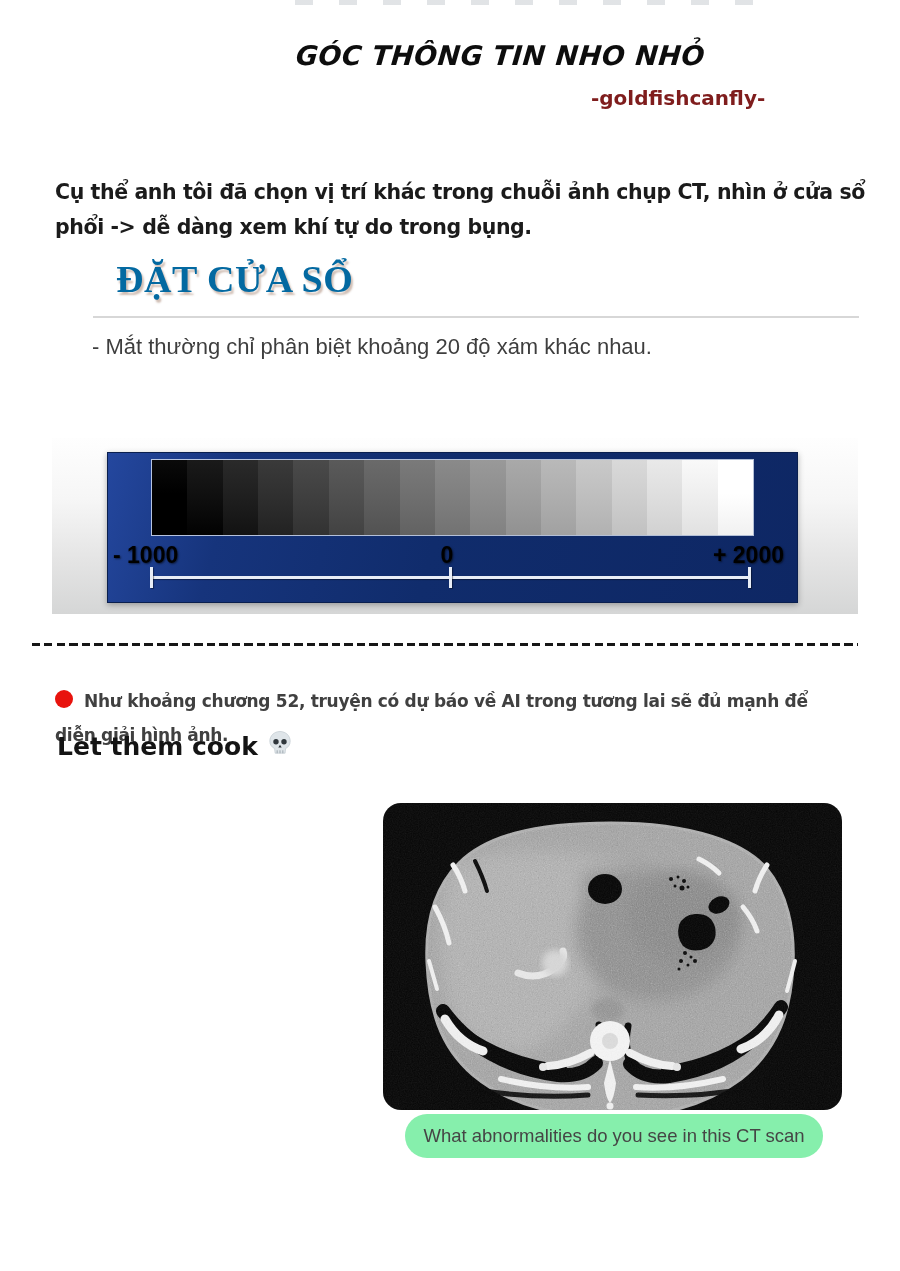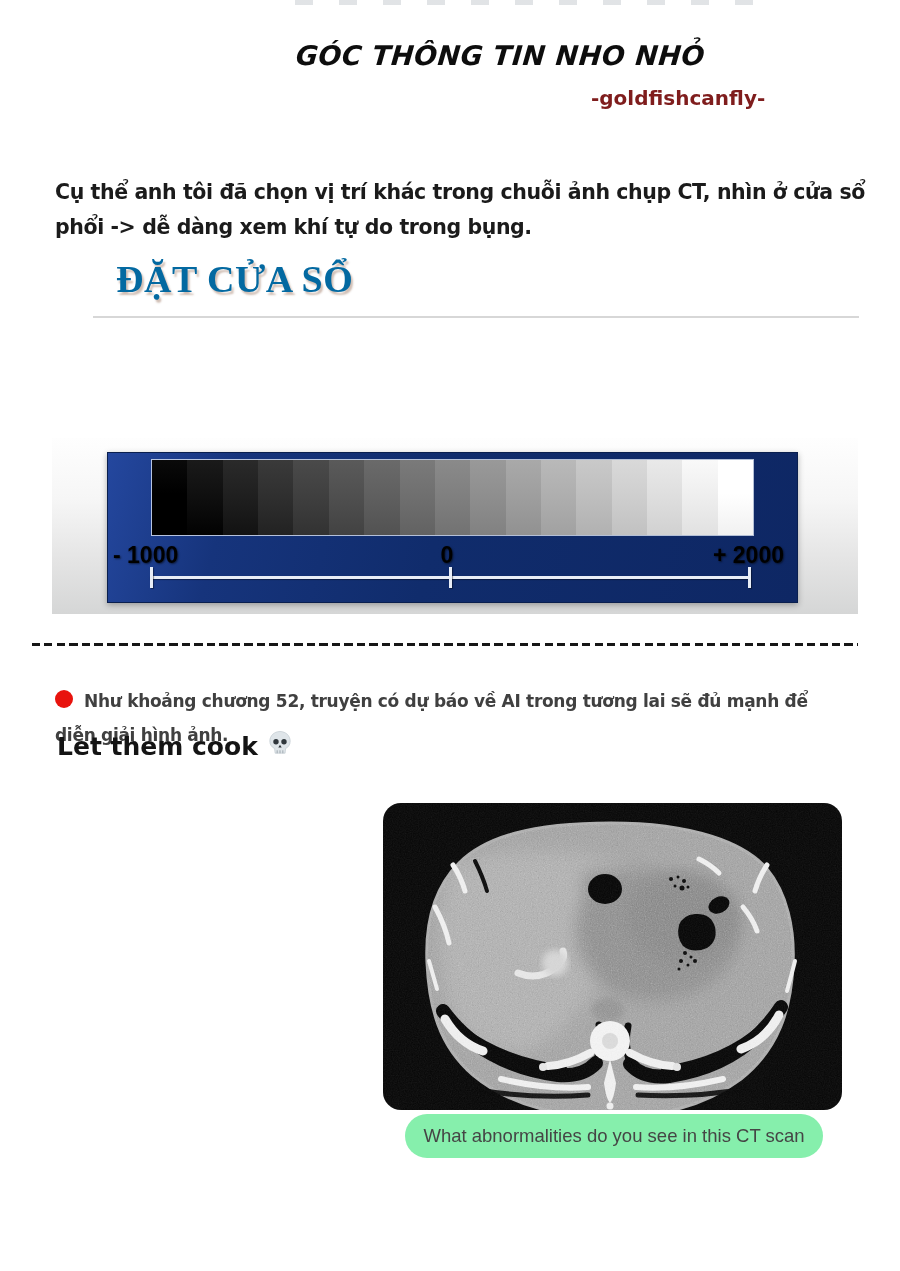--- a/index.html
+++ b/index.html
@@ -70,20 +70,21 @@
 
   <div class="abs frag"></div>
 
   <div class="abs title">GÓC THÔNG TIN NHO NHỎ</div>
   <div class="abs credit">-goldfishcanfly-</div>
   <div class="abs intro">Cụ thể anh tôi đã chọn vị trí khác trong chuỗi ảnh chụp CT, nhìn ở cửa sổ phổi -&gt; dễ dàng xem khí tự do trong bụng.</div>
 
   <div class="abs heading">ĐẶT CỬA SỔ</div>
   <div class="abs rule"></div>
   <div class="abs bullets">
+    <p>- Mắt thường chỉ phân biệt khoảng 20 độ xám khác nhau.</p>
   </div>
 
   <div class="abs stage"></div>
   <div class="abs panel"></div>
   <div class="abs wedge">
       <div class="band" style="background: linear-gradient(rgb(10, 10, 10), rgb(0, 0, 0) 45%, rgb(0, 0, 0));"></div>
       <div class="band" style="background: linear-gradient(rgb(26, 26, 26), rgb(16, 16, 16) 45%, rgb(2, 2, 2));"></div>
       <div class="band" style="background: linear-gradient(rgb(42, 42, 42), rgb(32, 32, 32) 45%, rgb(18, 18, 18));"></div>
       <div class="band" style="background: linear-gradient(rgb(58, 58, 58), rgb(48, 48, 48) 45%, rgb(34, 34, 34));"></div>
       <div class="band" style="background: linear-gradient(rgb(74, 74, 74), rgb(64, 64, 64) 45%, rgb(50, 50, 50));"></div>

